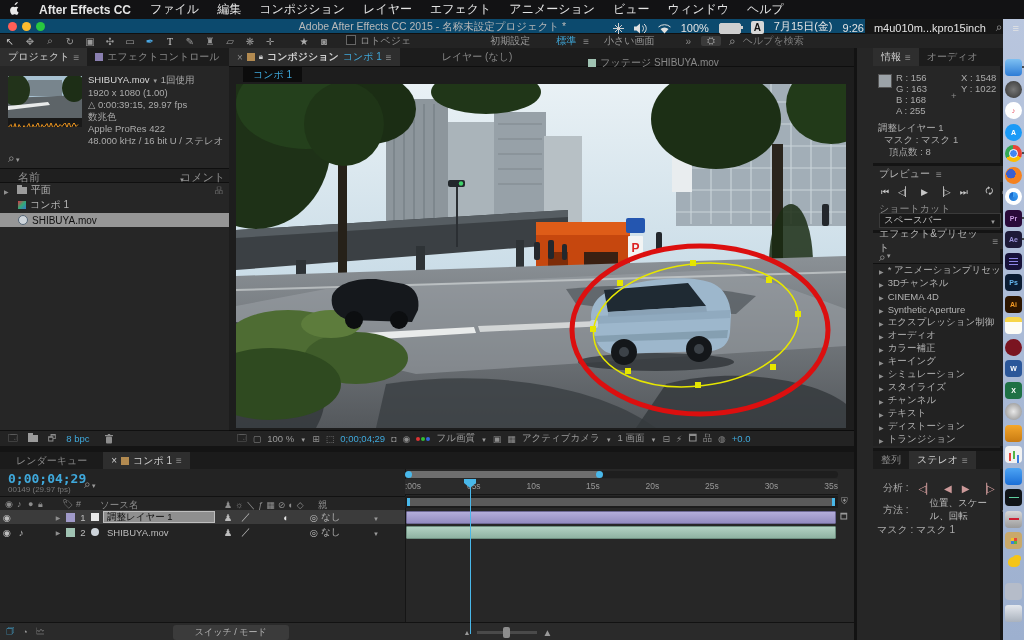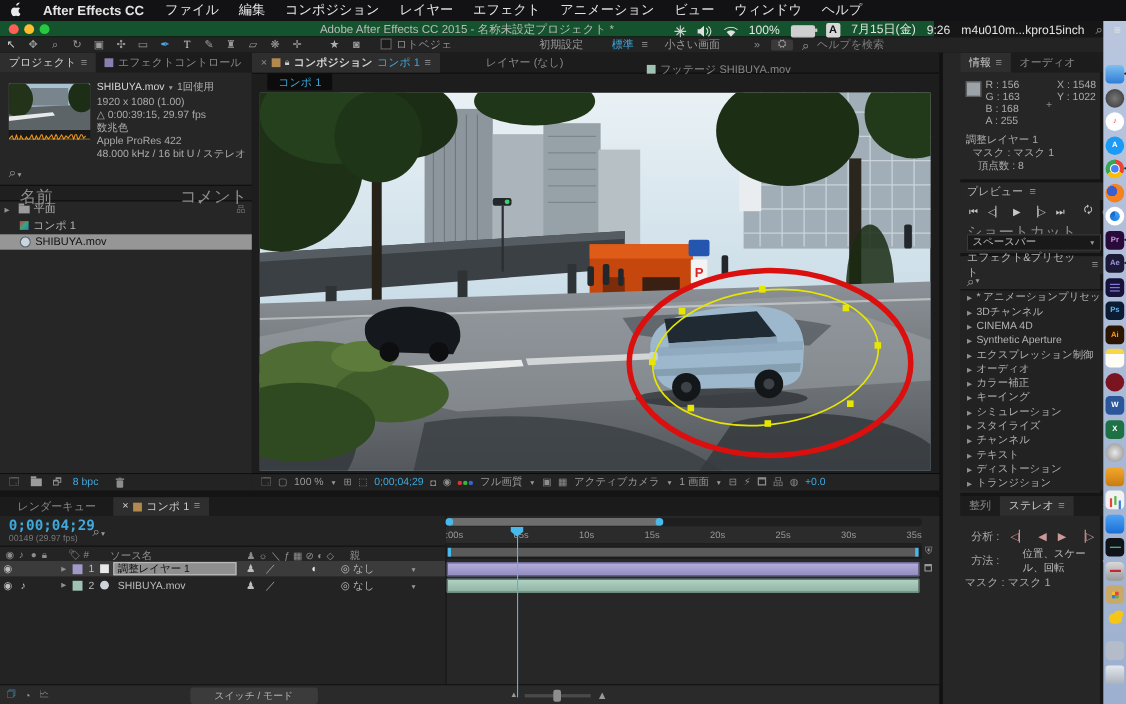--- a/index.html
+++ b/index.html
@@ -11,21 +11,21 @@
   #menubar{left:0;top:0;width:1024px;height:19px;background:#121214;display:flex;align-items:center;
     color:#e4e4e4;font-size:12px;gap:0;z-index:50;}
   #menubar .mi{padding:0 9px;}
   #menubar .appname{font-weight:bold;padding:0 10px;}
   #mb-right{position:absolute;right:6px;top:0;height:34px;display:flex;align-items:flex-end;gap:10px;color:#e4e4e4;font-size:11px;}
   .battery{width:20px;height:9px;border:1px solid #cfcfcf;border-radius:2px;position:relative;background:#cfcfcf;}
   .battery:after{content:"";position:absolute;right:-3px;top:2px;width:2px;height:3px;background:#cfcfcf;}
   .ime{width:13px;height:13px;background:#d8d8d8;color:#111;font-size:10px;font-weight:bold;
     display:flex;align-items:center;justify-content:center;border-radius:2px;}
   
-  #titlebar{left:0;top:19px;width:849px;height:14px;background:#14532d;border-bottom:1px solid #101010;}
+  #titlebar{left:0;top:19px;width:849px;height:14px;background:#0c4a6e;border-bottom:1px solid #101010;padding-left:16px;}
   .tl{width:9px;height:9px;border-radius:50%;position:absolute;top:3px;}
   #titlebar .t{position:absolute;left:0;right:0;text-align:center;top:1px;font-size:10.5px;color:#b9b9b9;}
   
   #toolbar{left:0;top:34px;width:1003px;height:14px;background:#232323;border-bottom:1px solid #0c0c0c;
     display:flex;align-items:center;font-size:10px;color:#9a9a9a;}
   #toolbar .tool{width:20px;text-align:center;font-size:10px;}
   .ws{font-size:10px;color:#9a9a9a;padding:0 7px;}
   .ws.active{color:#3fa9dc;}
   .chk{display:inline-block;width:8px;height:8px;border:1px solid #666;background:#1b1b1b;vertical-align:-1px;margin-right:4px;}
   
@@ -38,21 +38,21 @@
   .dd-arrow:before{content:"▼";font-size:6px;color:#9a9a9a;}
   .tri:before{content:"▶";font-size:6px;color:#8f8f8f;margin-right:4px;}
   .search-glyph:before{content:"⌕";font-size:12px;color:#9a9a9a;}
   .chip{width:8px;height:8px;display:inline-block;}
   
   #project{left:0;top:48px;width:229px;height:398px;border-right:3px solid #121212;}
   #proj-info{position:absolute;left:88px;top:26px;font-size:9.5px;line-height:12px;color:#ababab;}
   #proj-thumb{position:absolute;left:8px;top:28px;width:74px;height:42px;background:#555;}
   #proj-wave{position:absolute;left:8px;top:70px;width:74px;height:9px;background:#191919;overflow:hidden;}
   .hdr-row{position:absolute;left:0;top:120px;width:229px;height:13px;background:#1f1f1f;
-    border-top:1px solid #0f0f0f;border-bottom:1px solid #0f0f0f;font-size:15px;color:#8d8d8d;}
+    border-top:1px solid #0f0f0f;border-bottom:1px solid #0f0f0f;font-size:11px;color:#8d8d8d;}
   .prow{position:absolute;left:0;width:229px;height:14px;display:flex;align-items:center;font-size:10px;color:#b5b5b5;gap:4px;}
   .prow.sel{background:#969696;color:#101010;}
   .folder-ic{width:10px;height:7px;background:#9b9b9b;position:relative;display:inline-block;}
   .folder-ic:before{content:"";position:absolute;left:0;top:-2px;width:5px;height:2px;background:#9b9b9b;}
   
   #viewer{left:229px;top:48px;width:625px;height:398px;background:#1d1d1d;}
   #viewer .tabbar{border-bottom:1px solid #0e0e0e;}
   #subtab{position:absolute;left:14px;top:19px;height:15px;background:#0c0c0c;color:#3fa9dc;
     font-size:10px;display:flex;align-items:center;padding:0 10px;}
   #stage{position:absolute;left:7px;top:36px;width:610px;height:344px;background:#000;}
@@ -507,21 +507,21 @@
       </div>
     <div class="transport" style="margin-top:2px;">
       <span>⏮</span>
       <span>◁▏</span>
       <span>▶</span>
       <span>▕▷</span>
       <span>⏭</span>
       <span style="margin-left:auto;">🗘</span>
       <span>🕪</span>
     </div>
-    <div class="abs" style="left:6px;top:36px;font-size:14px;color:#8a8a8a;text-align:right;">ショートカット</div>
+    <div class="abs" style="left:6px;top:36px;font-size:10px;color:#8a8a8a;text-align:right;">ショートカット</div>
     <div class="dropdown abs" style="left:6px;top:47px;width:112px;">
       <span>スペースバー</span>
         <span class="dd-arrow"></span>
     </div>
     <div class="abs" style="right:4px;top:48px;color:#9a9a9a;font-size:10px;">↺</div>
   </div>
 
   <div class="rc-sec" style="top:182px;height:218px;border-top:3px solid #141414;">
     <div class="rc-title">
       <span>エフェクト&amp;プリセット</span>

